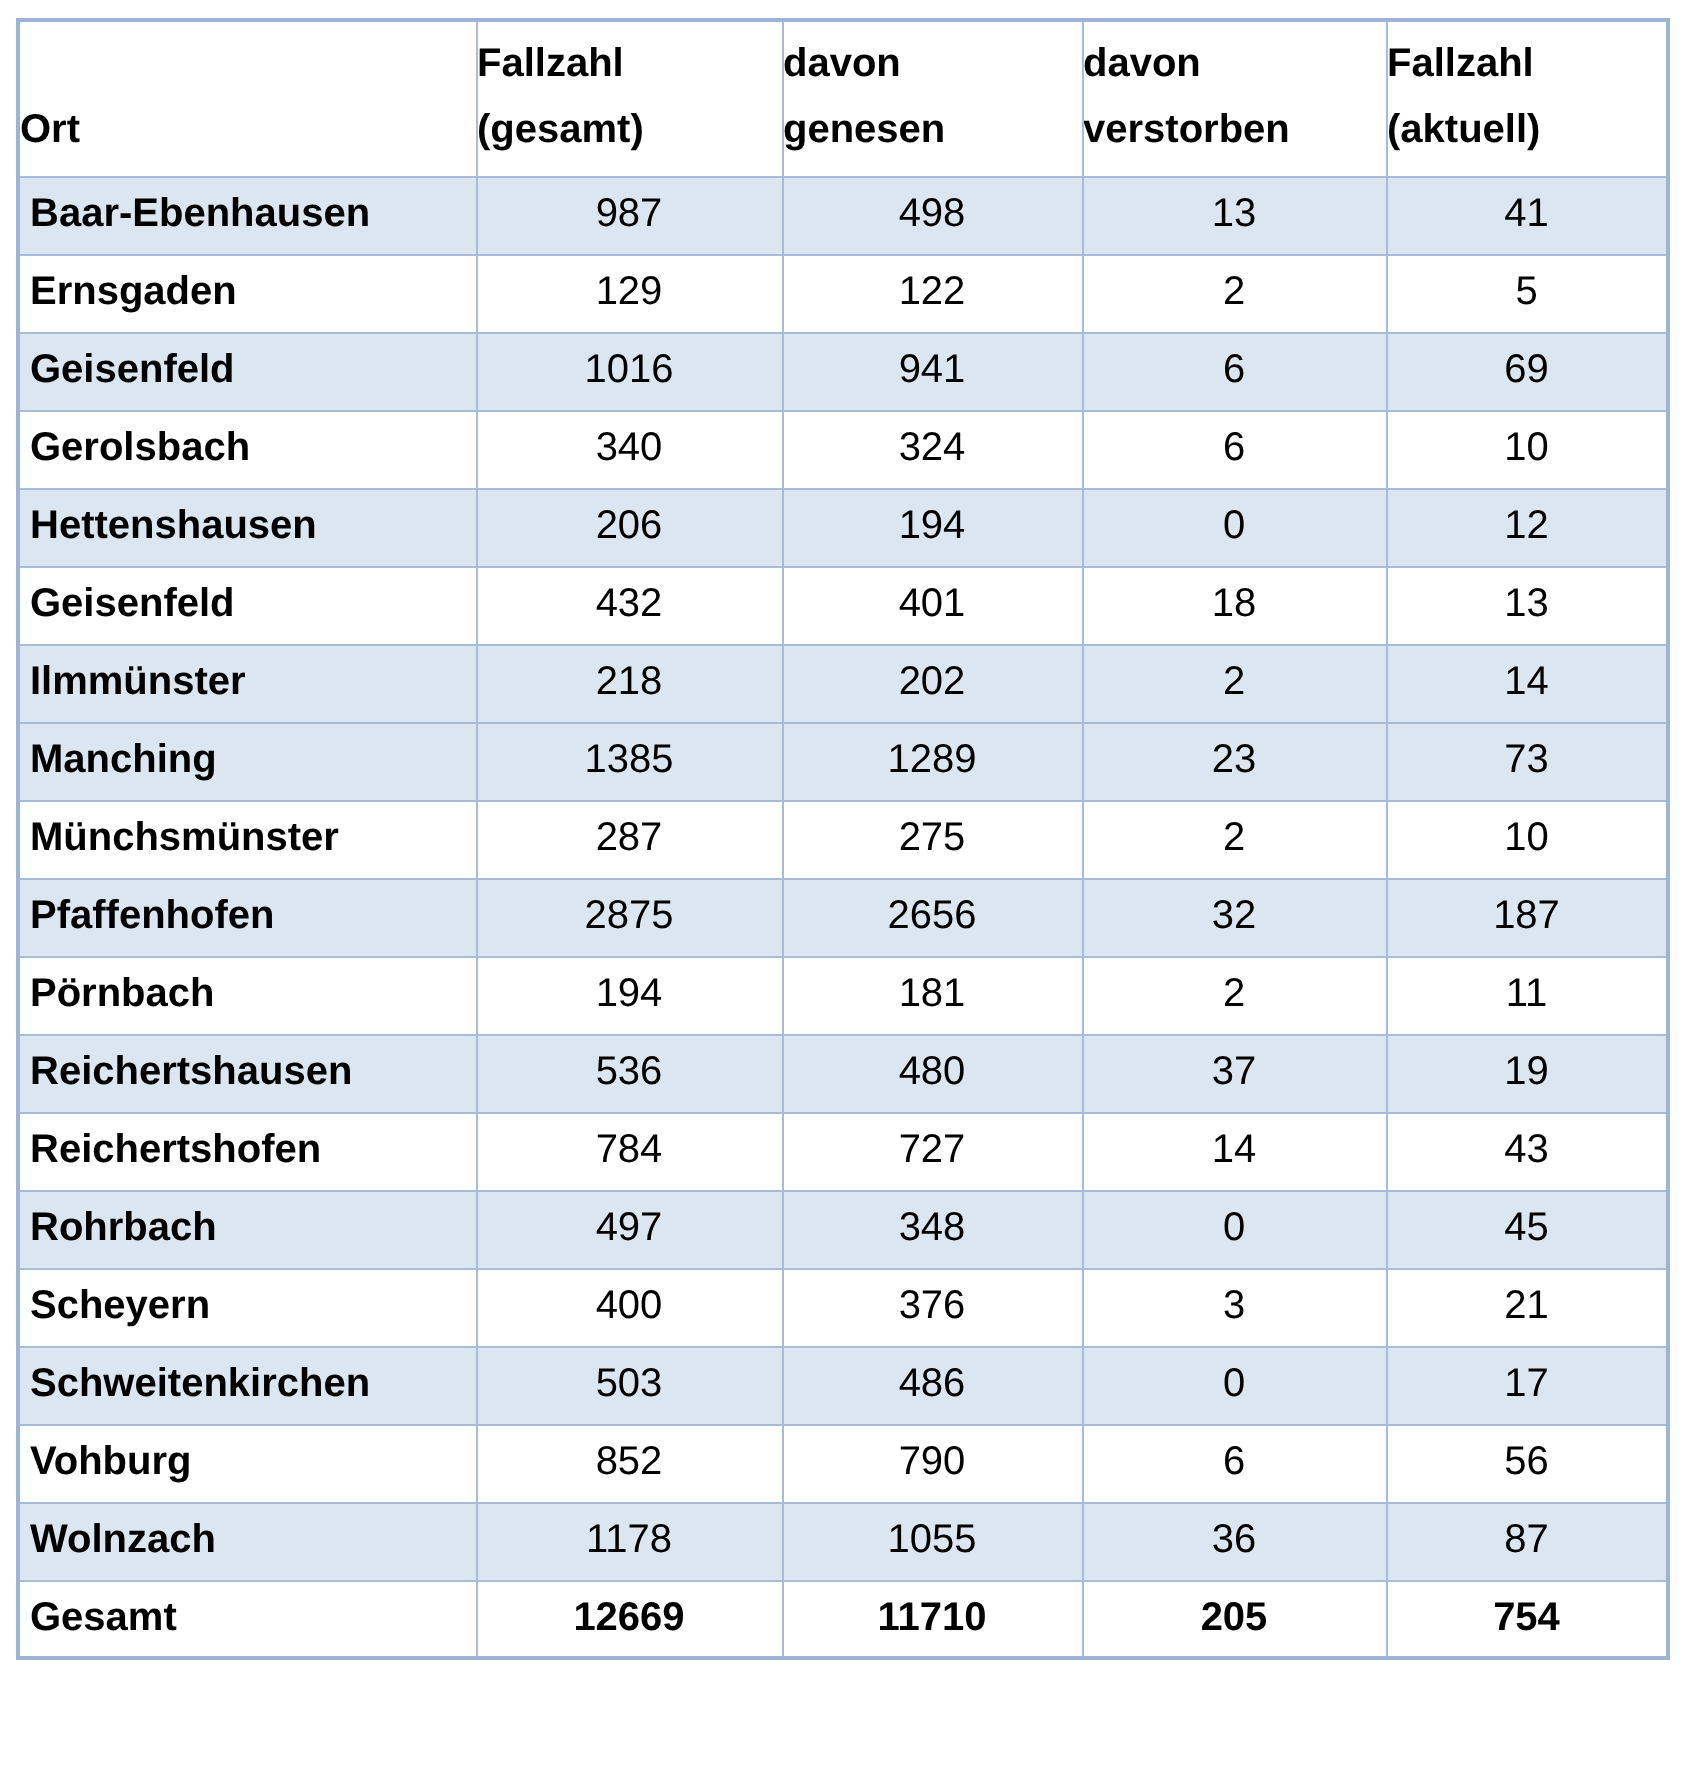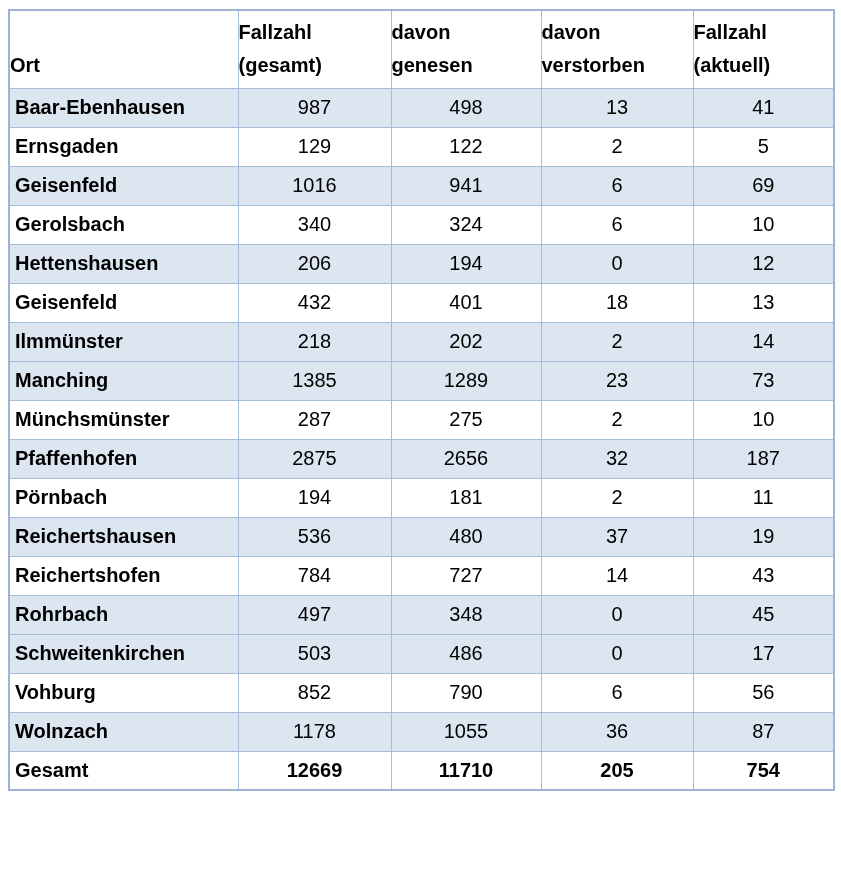--- a/index.html
+++ b/index.html
@@ -186,20 +186,27 @@
     <td>14</td>
     <td>43</td>
   </tr>
         <tr class="shaded">
     <td class="ort">Rohrbach</td>
     <td>497</td>
     <td>348</td>
     <td>0</td>
     <td>45</td>
   </tr>
+        <tr>
+    <td class="ort">Scheyern</td>
+    <td>400</td>
+    <td>376</td>
+    <td>3</td>
+    <td>21</td>
+  </tr>
         <tr class="shaded">
     <td class="ort">Schweitenkirchen</td>
     <td>503</td>
     <td>486</td>
     <td>0</td>
     <td>17</td>
   </tr>
         <tr>
     <td class="ort">Vohburg</td>
     <td>852</td>

